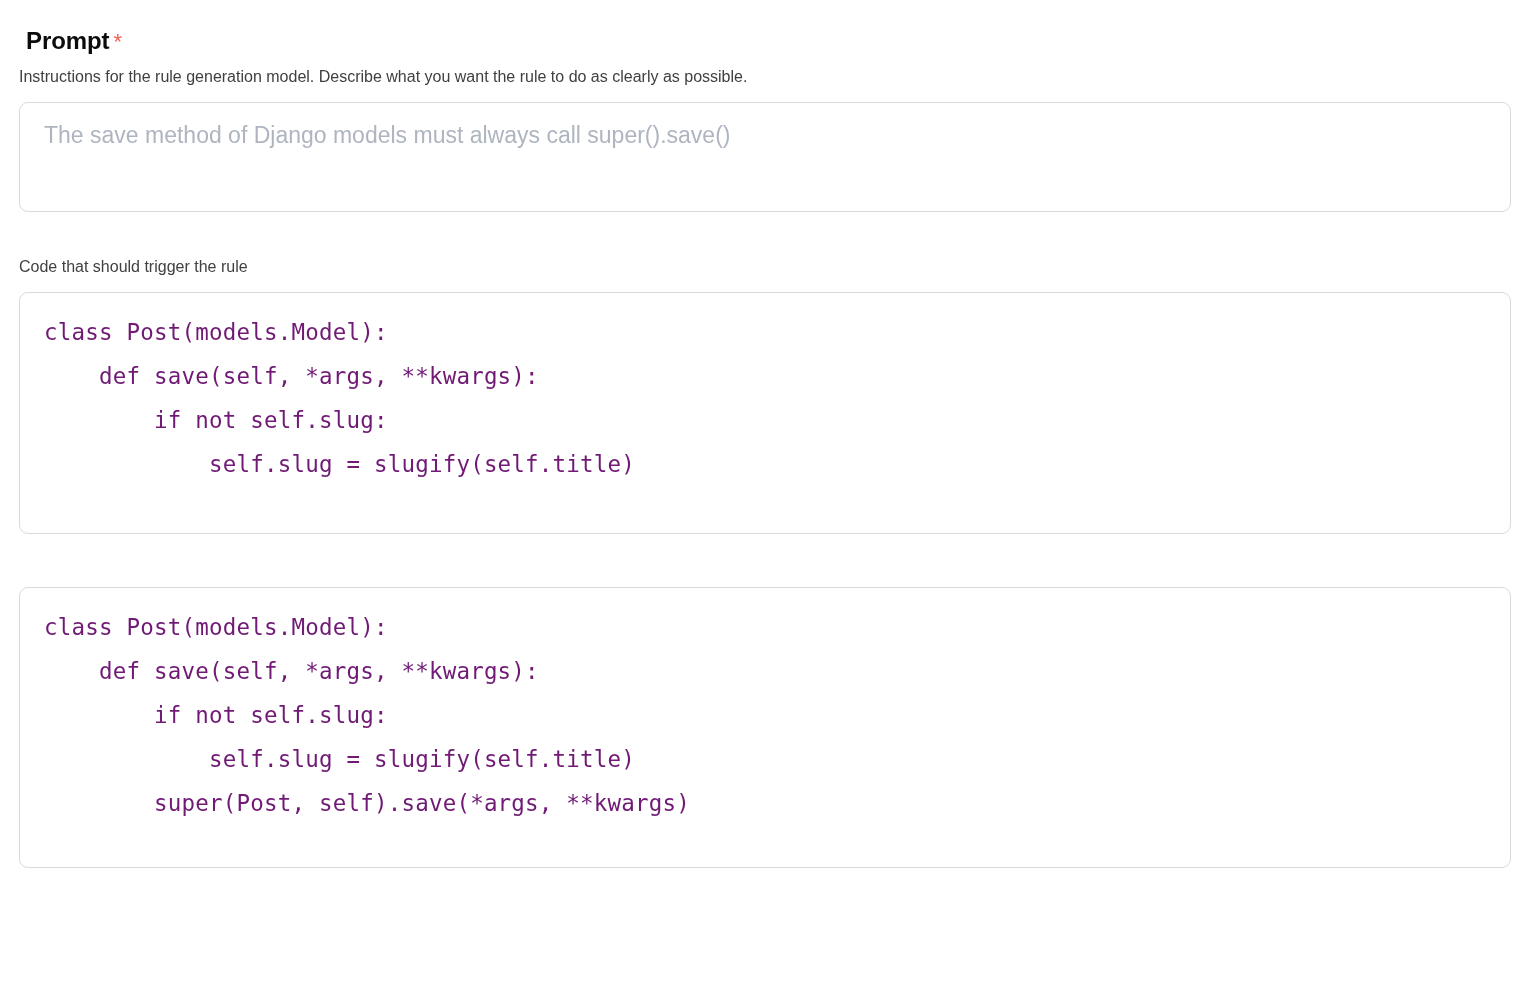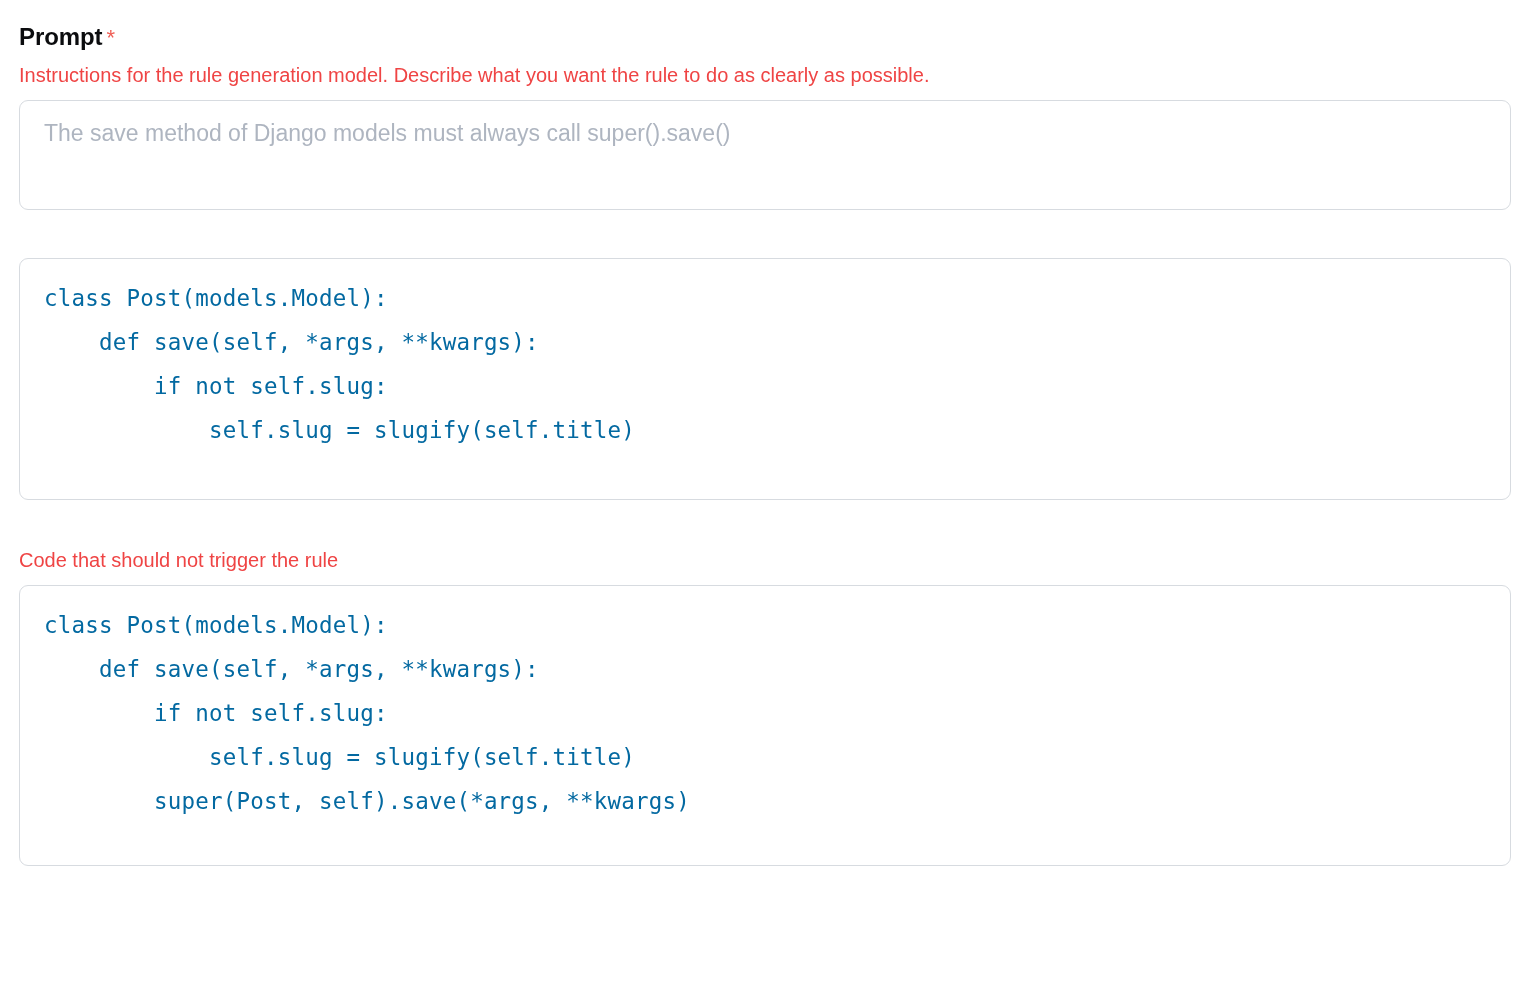--- a/index.html
+++ b/index.html
@@ -19,37 +19,37 @@
   .form {
     padding: 19px 21px 0 19px;
   }
 
   .field { margin-bottom: 0; }
 
   .field-label {
     font-size: 24px;
     font-weight: 700;
     color: #0b0c0e;
-    line-height: 36px;
+    line-height: 30px;
     letter-spacing: -0.1px;
-    margin: 0;
+    margin: 7px;
     display: block;
   }
   .required-star {
     color: #ef5f56;
     font-size: 22px;
     font-weight: 400;
     margin-left: 4px;
     vertical-align: baseline;
   }
 
   .field-desc {
-    font-size: 20px;
+    font-size: 16px;
     font-weight: 400;
-    color: #ef4444;
+    color: #404040;
     line-height: 26px;
     margin: 6px 0 0 0;
     display: block;
   }
 
   .input-box {
     margin-top: 12px;
     border: 1px solid #d7dbe0;
     border-radius: 9px;
     background: #ffffff;
@@ -68,21 +68,21 @@
     line-height: 30px;
     color: #aeb5c0;
     white-space: pre-wrap;
     margin: 0;
   }
 
   .code-text {
     font-family: "DejaVu Sans Mono", "Liberation Mono", monospace;
     font-size: 22.5px;
     line-height: 44px;
-    color: #0369a1;
+    color: #701a75;
     white-space: pre;
     margin: 0;
     letter-spacing: 0.2px;
   }
 
   .gap-sm { height: 36px; }
   .gap-lg { height: 41px; }
 </style>
 </head>
 <body>
@@ -93,32 +93,32 @@
     <div class="field-label"><span>Prompt</span><span class="required-star">*</span></div>
     <div class="field-desc">Instructions for the rule generation model. Describe what you want the rule to do as clearly as possible.</div>
     <div class="input-box prompt-box">
       <div class="placeholder-text">The save method of Django models must always call super().save()</div>
     </div>
   </div>
 
   <div class="gap-sm"></div>
 
   <div class="field">
+    <div class="field-desc">Code that should trigger the rule</div>
     <div class="input-box code-box-bad">
       <div class="code-text">class Post(models.Model):
     def save(self, *args, **kwargs):
         if not self.slug:
             self.slug = slugify(self.title)</div>
     </div>
   </div>
 
   <div class="gap-lg"></div>
 
   <div class="field">
-    <div class="field-desc">Code that should not trigger the rule</div>
     <div class="input-box code-box-good">
       <div class="code-text">class Post(models.Model):
     def save(self, *args, **kwargs):
         if not self.slug:
             self.slug = slugify(self.title)
         super(Post, self).save(*args, **kwargs)</div>
     </div>
   </div>
 
 </div>

